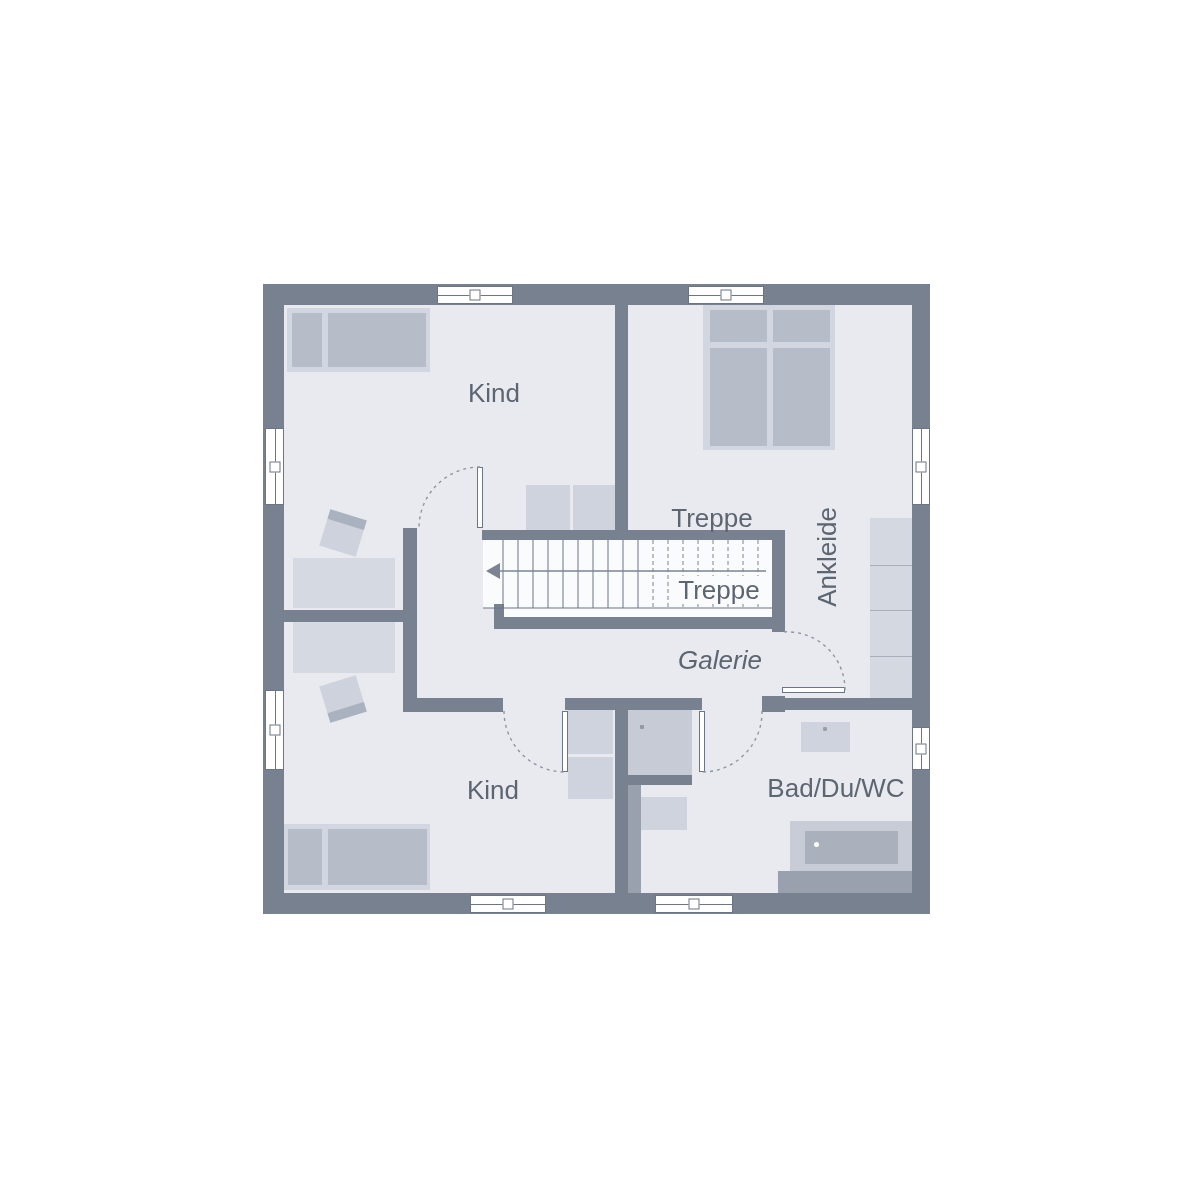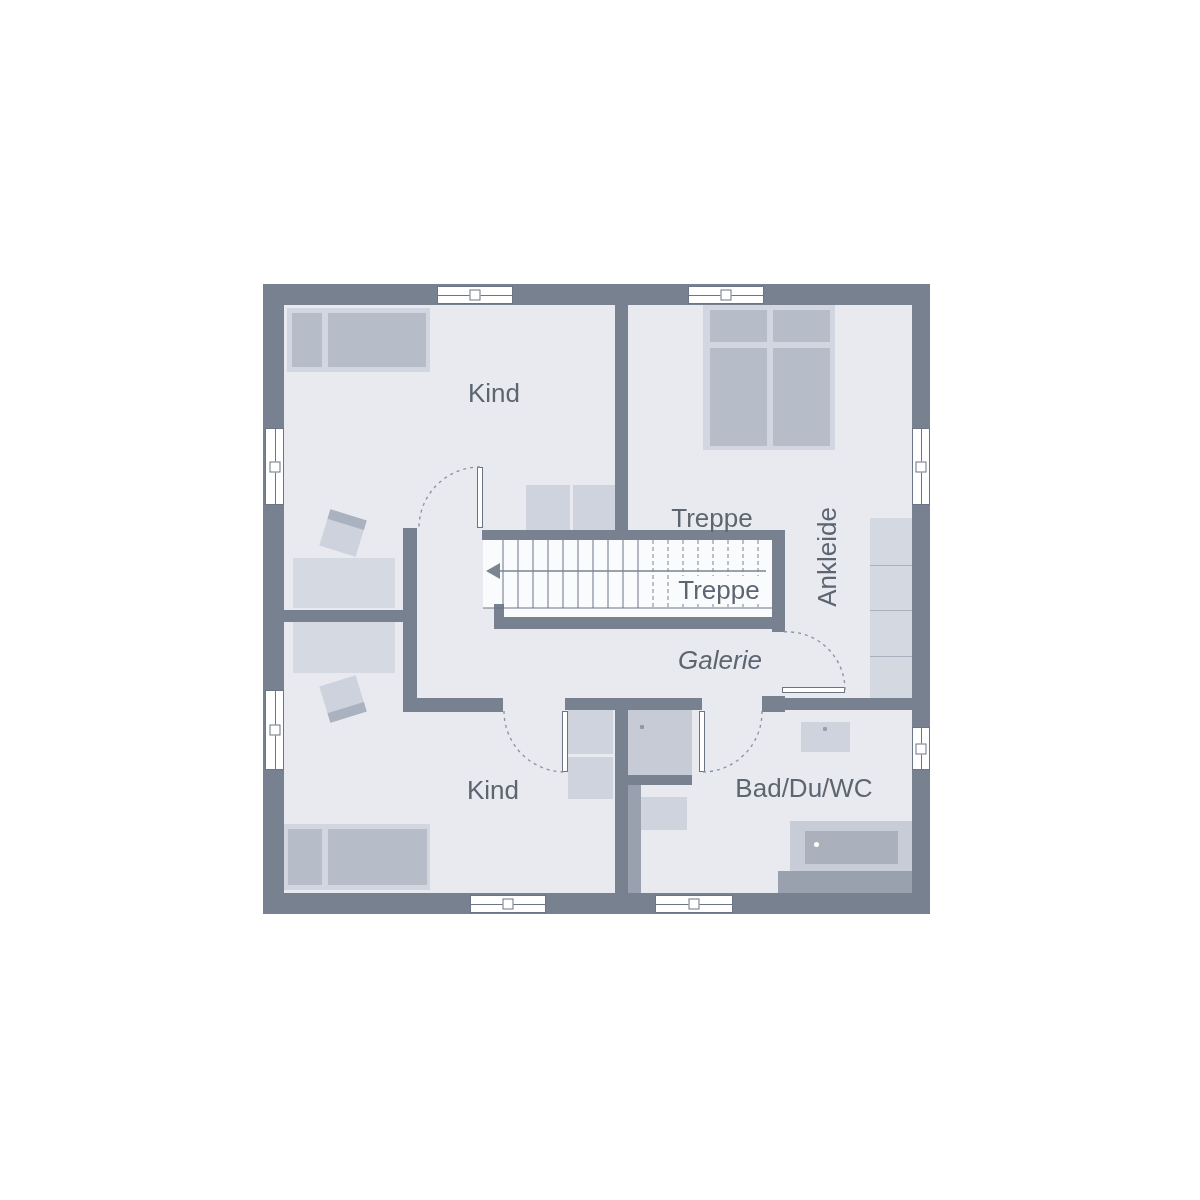--- a/index.html
+++ b/index.html
@@ -186,15 +186,15 @@
       <path d="M 845 690 A 58 58 0 0 0 782 632"></path>
     </g>
   </svg>
 
   <div class="label" style="left:494px;top:393px;">Kind</div>
   <div class="label" style="left:712px;top:518px;">Treppe</div>
   <div class="label vert" style="left:827px;top:557px;">Ankleide</div>
   <div class="label onstairs" style="left:719px;top:590px;">Treppe</div>
   <div class="label" style="left:720px;top:660px;font-style:italic;">Galerie</div>
   <div class="label" style="left:493px;top:790px;">Kind</div>
-  <div class="label" style="left:804px;top:788px;">Bad/Du/WC</div>
+  <div class="label" style="left:836px;top:788px;">Bad/Du/WC</div>
 
 </div>
 
 </body></html>

